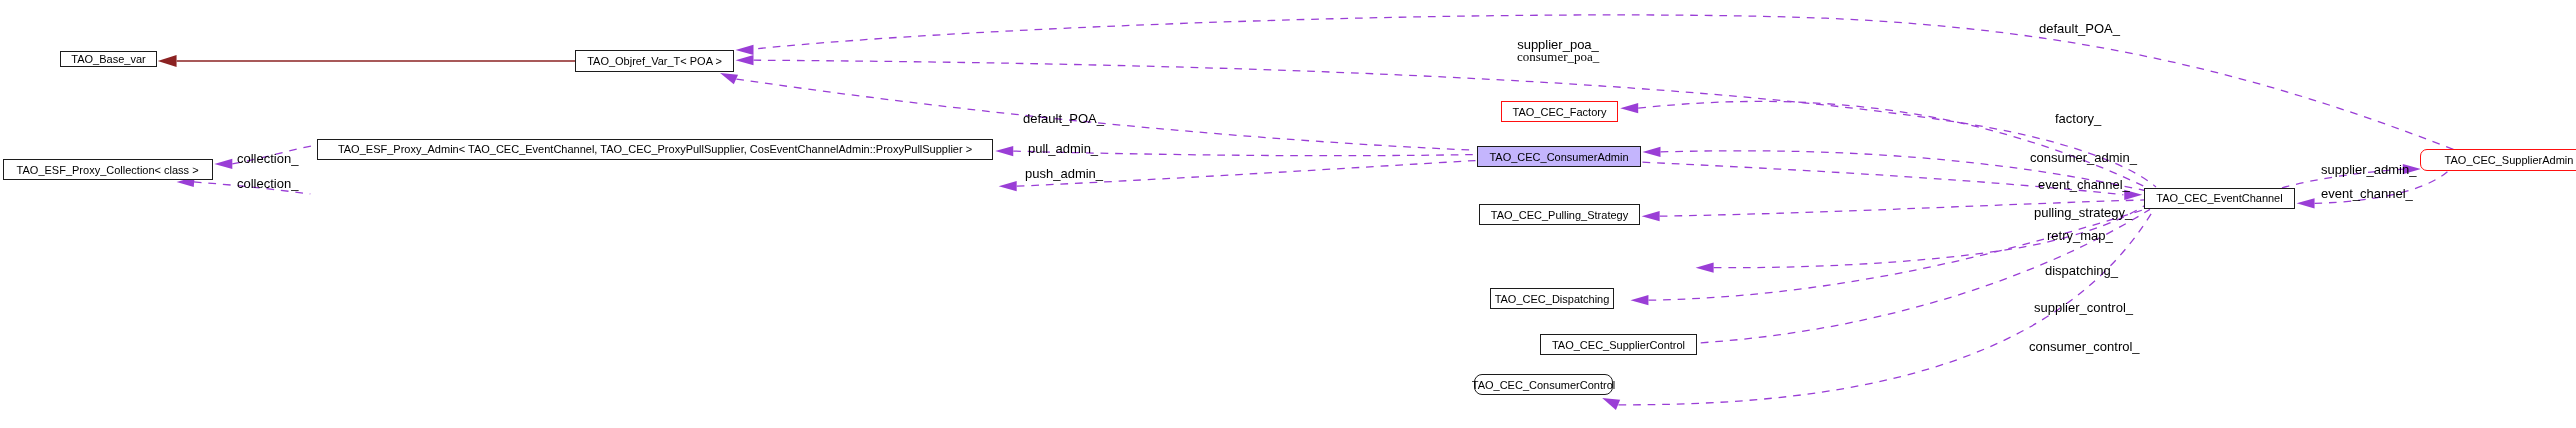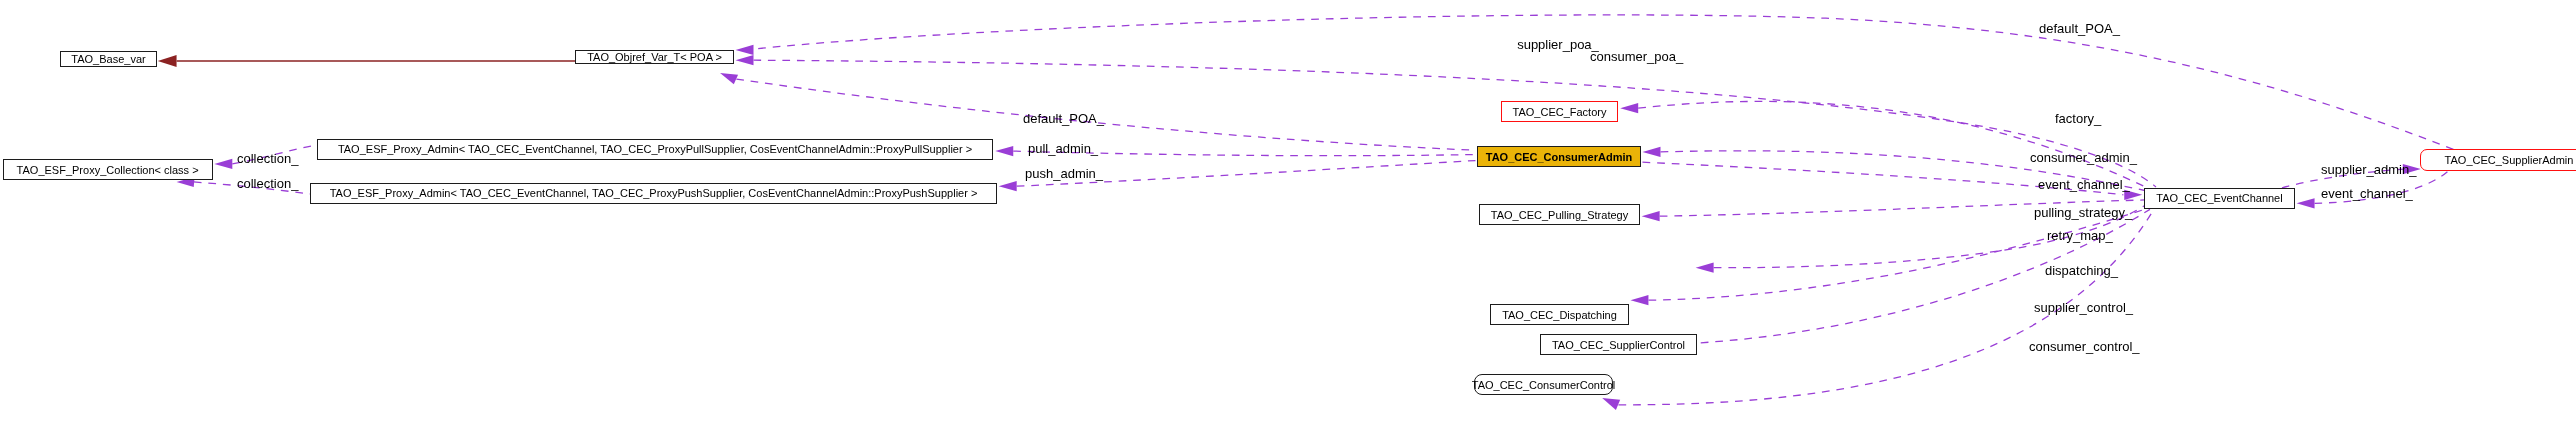--- a/index.html
+++ b/index.html
@@ -3,21 +3,21 @@
 <meta charset="utf-8">
 <style>
   html,body{margin:0;padding:0;background:#ffffff;}
   .canvas{position:relative;width:2576px;height:429px;background:#ffffff;overflow:hidden;
           font-family:"Liberation Sans",sans-serif;}
   .edges{position:absolute;left:0;top:0;width:2576px;height:429px;}
   .node{position:absolute;display:flex;align-items:center;justify-content:center;
         background:#ffffff;border:1.3px solid #1c1c1c;box-sizing:border-box;
         font-size:11px;color:#000;white-space:nowrap;z-index:2;}
   .node.red{border-color:#ff0f0f;}
-  .node.subject{background:#eab308;font-weight:bold;}
+  .node.subject{background:#c4b5fd;}
   .node.tight{font-size:10.7px;}
   .elabel{position:absolute;font-size:13px;color:#000;white-space:nowrap;z-index:3;}
   .elabel.ctr{text-align:center;}
 </style>
 </head>
 <body>
 
 <div class="canvas">
 
   <svg class="edges" width="2576" height="429" viewBox="0 0 3005 500" xmlns="http://www.w3.org/2000/svg">
@@ -62,36 +62,35 @@
       <polygon points="1902,350 1923,344 1923,356"></polygon>
       <polygon points="1912,402 1933,396 1933,408"></polygon>
       <polygon points="1869,464 1890,466 1885,478"></polygon>
       <polygon points="2824,197 2803,191 2803,203"></polygon>
       <polygon points="2679,237 2700,231 2700,243"></polygon>
     </g>
   </svg>
 
   <div class="node" style="left:60px;top:51px;width:97px;height:16px;">TAO_Base_var</div>
 
-  <div class="node" style="left:575px;top:50px;width:159px;height:14px;">TAO_Objref_Var_T&lt; POA &gt;</div>
+  <div class="node" style="left:575px;top:50px;width:159px;height:22px;">TAO_Objref_Var_T&lt; POA &gt;</div>
 
   <div class="node" style="left:2.6px;top:159px;width:210px;height:21.4px;">TAO_ESF_Proxy_Collection&lt; class &gt;</div>
 
   <div class="node" style="left:317px;top:139px;width:676px;height:20.6px;">TAO_ESF_Proxy_Admin&lt; TAO_CEC_EventChannel, TAO_CEC_ProxyPullSupplier, CosEventChannelAdmin::ProxyPullSupplier &gt;</div>
 
-  <div class="node" style="left:310px;top:183px;width:687px;height:20.6px;">TAO_ESF_Proxy_Admin&lt; TAO_CEC_EventChannel, TAO_CEC_ProxyPushSupplier, CosEventChannelAdmin::ProxyPushSupplier &gt;</div>
 
   <div class="node red" style="left:1501px;top:101px;width:117px;height:21.4px;">TAO_CEC_Factory</div>
 
   <div class="node subject" style="left:1477px;top:146px;width:164px;height:21.4px;">TAO_CEC_ConsumerAdmin</div>
 
   <div class="node" style="left:1479px;top:204px;width:161px;height:21.4px;">TAO_CEC_Pulling_Strategy</div>
 
 
-  <div class="node" style="left:1490px;top:304px;width:139px;height:21.4px;">TAO_CEC_Dispatching</div>
+  <div class="node" style="left:1490px;top:288px;width:124px;height:21.4px;">TAO_CEC_Dispatching</div>
 
   <div class="node" style="left:1540px;top:334px;width:157px;height:21.4px;">TAO_CEC_SupplierControl</div>
 
   <div class="node" style="left:1474px;top:374px;width:139px;height:21.4px;border-radius:8px;">TAO_CEC_ConsumerControl</div>
 
   <div class="node" style="left:2144px;top:188px;width:151px;height:20.6px;">TAO_CEC_EventChannel</div>
 
   <div class="node red" style="left:2420px;top:149px;width:178px;height:22px;border-radius:7px;">TAO_CEC_SupplierAdmin</div>
 
   <div class="elabel" style="left:237px;top:151px;">collection_</div>
@@ -99,21 +98,21 @@
   <div class="elabel" style="left:237px;top:176px;">collection_</div>
 
   <div class="elabel" style="left:1023px;top:111px;">default_POA_</div>
 
   <div class="elabel" style="left:1028px;top:141px;">pull_admin_</div>
 
   <div class="elabel" style="left:1025px;top:166px;">push_admin_</div>
 
   <div class="elabel ctr" style="left:1517px;top:37px;width:82px;">supplier_poa_</div>
 
-  <div class="elabel ctr" style="left:1590px;top:49px;width:82px;">consumer_poa_</div>
+  <div class="elabel ctr" style="left:1517px;top:49px;width:82px;font-family:Liberation Serif, serif;">consumer_poa_</div>
 
   <div class="elabel" style="left:2055px;top:111px;">factory_</div>
 
   <div class="elabel" style="left:2030px;top:150px;">consumer_admin_</div>
 
   <div class="elabel" style="left:2038px;top:177px;">event_channel_</div>
 
   <div class="elabel" style="left:2034px;top:205px;">pulling_strategy_</div>
 
   <div class="elabel" style="left:2047px;top:228px;">retry_map_</div>

